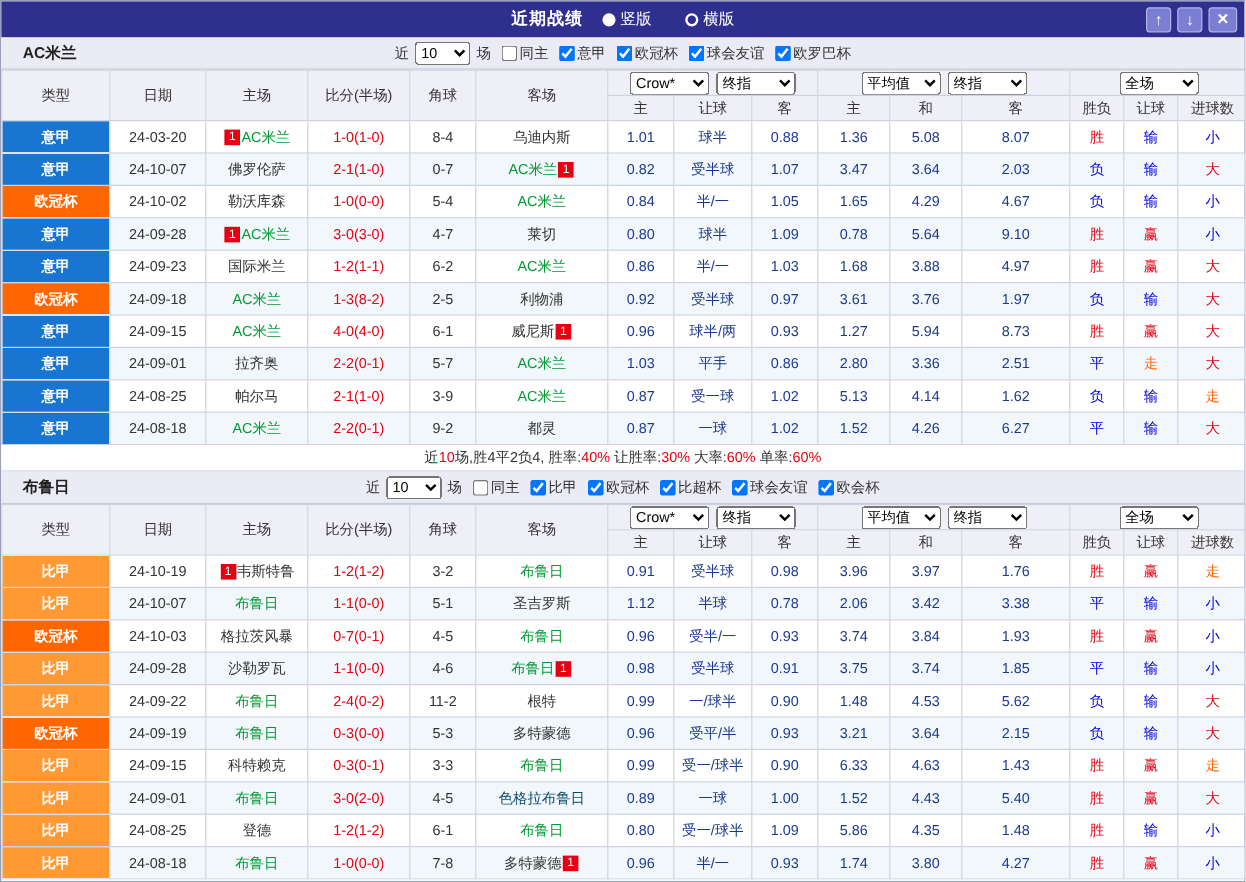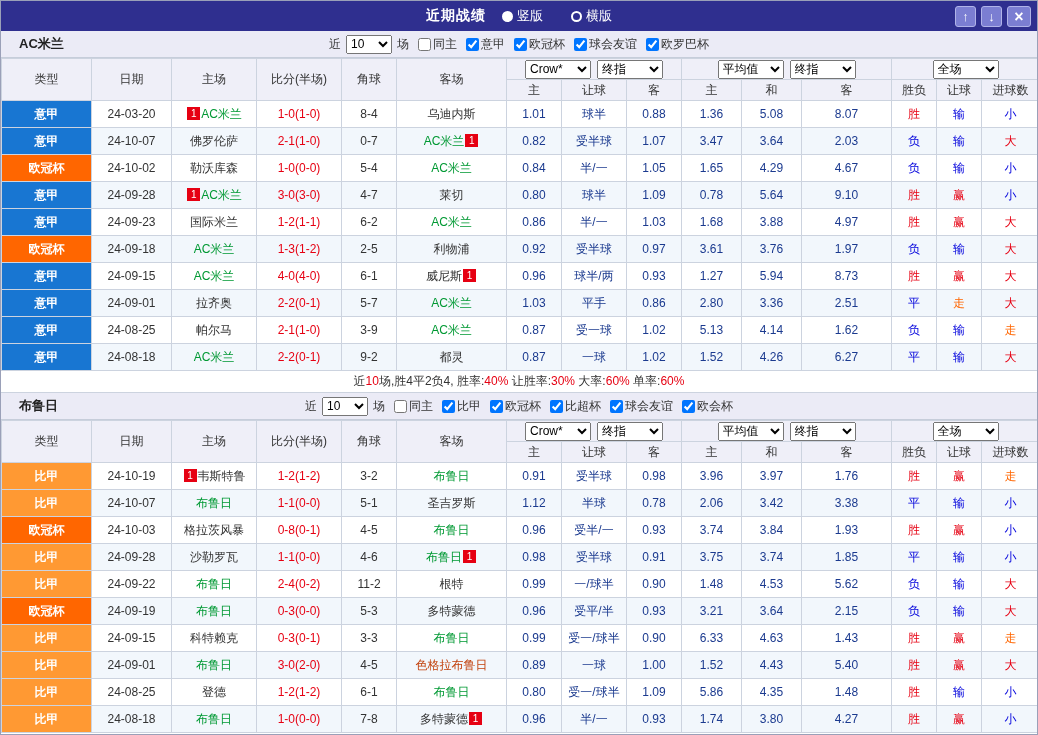--- a/index.html
+++ b/index.html
@@ -215,21 +215,21 @@
               <td class="odds">3.88</td>
               <td class="odds">4.97</td>
               <td class="res" style="color: rgb(230, 0, 18);">胜</td>
               <td class="res" style="color: rgb(230, 0, 18);">赢</td>
               <td class="res" style="color: rgb(230, 0, 18);">大</td>
             </tr>
             <tr>
               <td class="type" style="background: rgb(255, 102, 0);">欧冠杯</td>
               <td class="date">24-09-18</td>
               <td class="team"><span style="color: rgb(0, 153, 51);">AC米兰</span></td>
-              <td class="score">1-3(1-2)</td>
+              <td class="score">1-3(8-2)</td>
               <td class="corners">2-5</td>
               <td class="team"><span style="color: rgb(51, 51, 51);">利物浦</span></td>
               <td class="odds">0.92</td>
               <td class="odds">受半球</td>
               <td class="odds">0.97</td>
               <td class="odds">3.61</td>
               <td class="odds">3.76</td>
               <td class="odds">1.97</td>
               <td class="res" style="color: rgb(0, 0, 220);">负</td>
               <td class="res" style="color: rgb(0, 0, 220);">输</td>
@@ -415,21 +415,21 @@
               <td class="odds">3.42</td>
               <td class="odds">3.38</td>
               <td class="res" style="color: rgb(0, 0, 220);">平</td>
               <td class="res" style="color: rgb(0, 0, 220);">输</td>
               <td class="res" style="color: rgb(0, 0, 220);">小</td>
             </tr>
             <tr>
               <td class="type" style="background: rgb(255, 102, 0);">欧冠杯</td>
               <td class="date">24-10-03</td>
               <td class="team"><span style="color: rgb(51, 51, 51);">格拉茨风暴</span></td>
-              <td class="score">0-8(0-1)</td>
+              <td class="score">0-7(0-1)</td>
               <td class="corners">4-5</td>
               <td class="team"><span style="color: rgb(0, 153, 51);">布鲁日</span></td>
               <td class="odds">0.96</td>
               <td class="odds">受半/一</td>
               <td class="odds">0.93</td>
               <td class="odds">3.74</td>
               <td class="odds">3.84</td>
               <td class="odds">1.93</td>
               <td class="res" style="color: rgb(230, 0, 18);">胜</td>
               <td class="res" style="color: rgb(230, 0, 18);">赢</td>
@@ -502,21 +502,21 @@
               <td class="res" style="color: rgb(230, 0, 18);">胜</td>
               <td class="res" style="color: rgb(230, 0, 18);">赢</td>
               <td class="res" style="color: rgb(255, 102, 0);">走</td>
             </tr>
             <tr>
               <td class="type" style="background: rgb(255, 153, 51);">比甲</td>
               <td class="date">24-09-01</td>
               <td class="team"><span style="color: rgb(0, 153, 51);">布鲁日</span></td>
               <td class="score">3-0(2-0)</td>
               <td class="corners">4-5</td>
-              <td class="team"><span style="color: #c2410c;">色格拉布鲁日</span></td>
+              <td class="team"><span style="color: #0c4a6e;">色格拉布鲁日</span></td>
               <td class="odds">0.89</td>
               <td class="odds">一球</td>
               <td class="odds">1.00</td>
               <td class="odds">1.52</td>
               <td class="odds">4.43</td>
               <td class="odds">5.40</td>
               <td class="res" style="color: rgb(230, 0, 18);">胜</td>
               <td class="res" style="color: rgb(230, 0, 18);">赢</td>
               <td class="res" style="color: rgb(230, 0, 18);">大</td>
             </tr>

